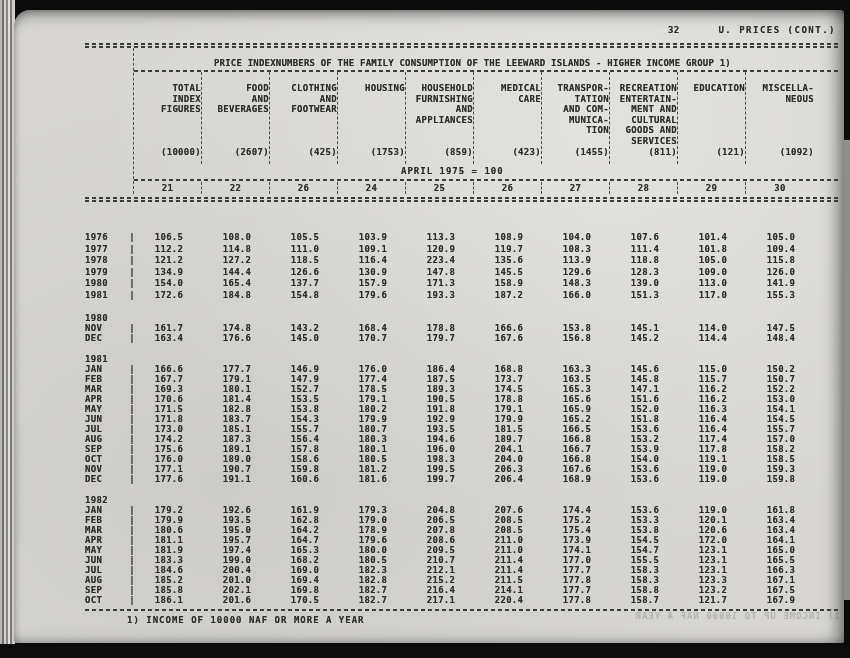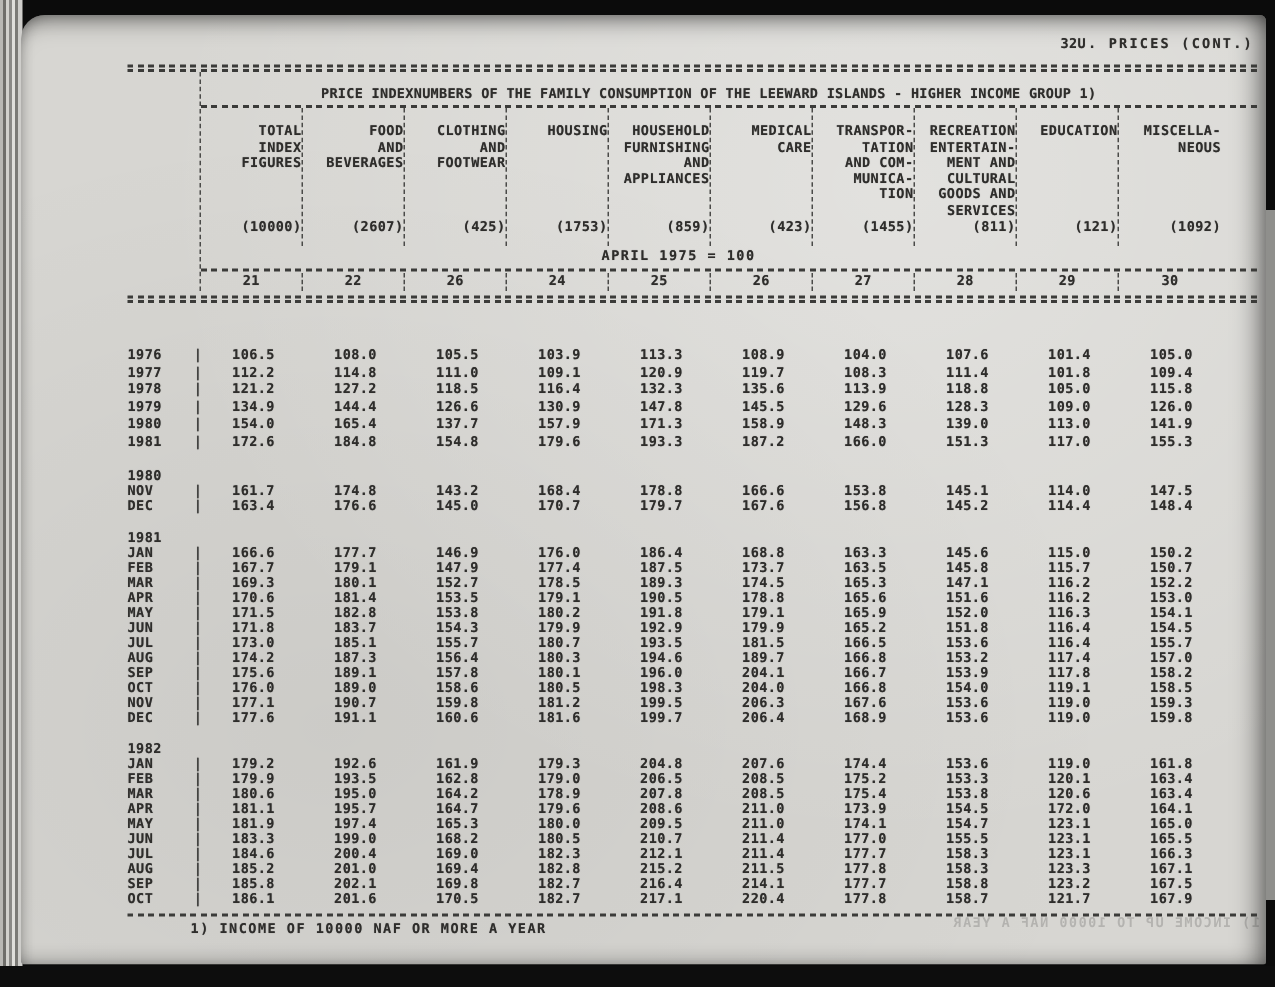--- a/index.html
+++ b/index.html
@@ -28,21 +28,21 @@
   .edge-right{position:absolute;right:0;top:140px;width:6px;height:460px;background:#8f8f8c;}
   .bottom-bar{position:absolute;left:0;right:0;bottom:0;height:14px;background:#0d0d0d;}
 
   .content{
     position:absolute;inset:0;
     color:#2e2d2b;font-weight:700;font-size:9px;letter-spacing:.3px;
     text-shadow:0 0 .5px rgba(30,30,30,.55);
   }
 
   .hdr{position:absolute;top:15px;left:68px;right:8px;display:flex;justify-content:flex-end;line-height:10px;}
-  .hdr-right{letter-spacing:1.5px;}
+  .hdr-right{letter-spacing:1.5px;margin-left:39px;}
 
   .rule{background-image:repeating-linear-gradient(90deg,#3b3b39 0 4px,transparent 4px 7px);height:2px;}
   .rule.double{
     height:5px;
     background-image:
       repeating-linear-gradient(90deg,#3b3b39 0 4px,transparent 4px 7px),
       repeating-linear-gradient(90deg,#3b3b39 0 4px,transparent 4px 7px);
     background-size:100% 2px,100% 2px;background-position:0 0,0 3px;background-repeat:no-repeat;
   }
   .rule-top{position:absolute;left:71px;top:33px;width:753px;}
@@ -208,21 +208,21 @@
             <span class="val">101.8</span>
             <span class="val">109.4</span>
           </div>
           <div class="row">
             <span class="stub">1978</span>
             <span class="pipe">|</span>
             <span class="val">121.2</span>
             <span class="val">127.2</span>
             <span class="val">118.5</span>
             <span class="val">116.4</span>
-            <span class="val">132.3</span>
+            <span class="val">223.4</span>
             <span class="val">135.6</span>
             <span class="val">113.9</span>
             <span class="val">118.8</span>
             <span class="val">105.0</span>
             <span class="val">115.8</span>
           </div>
           <div class="row">
             <span class="stub">1979</span>
             <span class="pipe">|</span>
             <span class="val">134.9</span>

